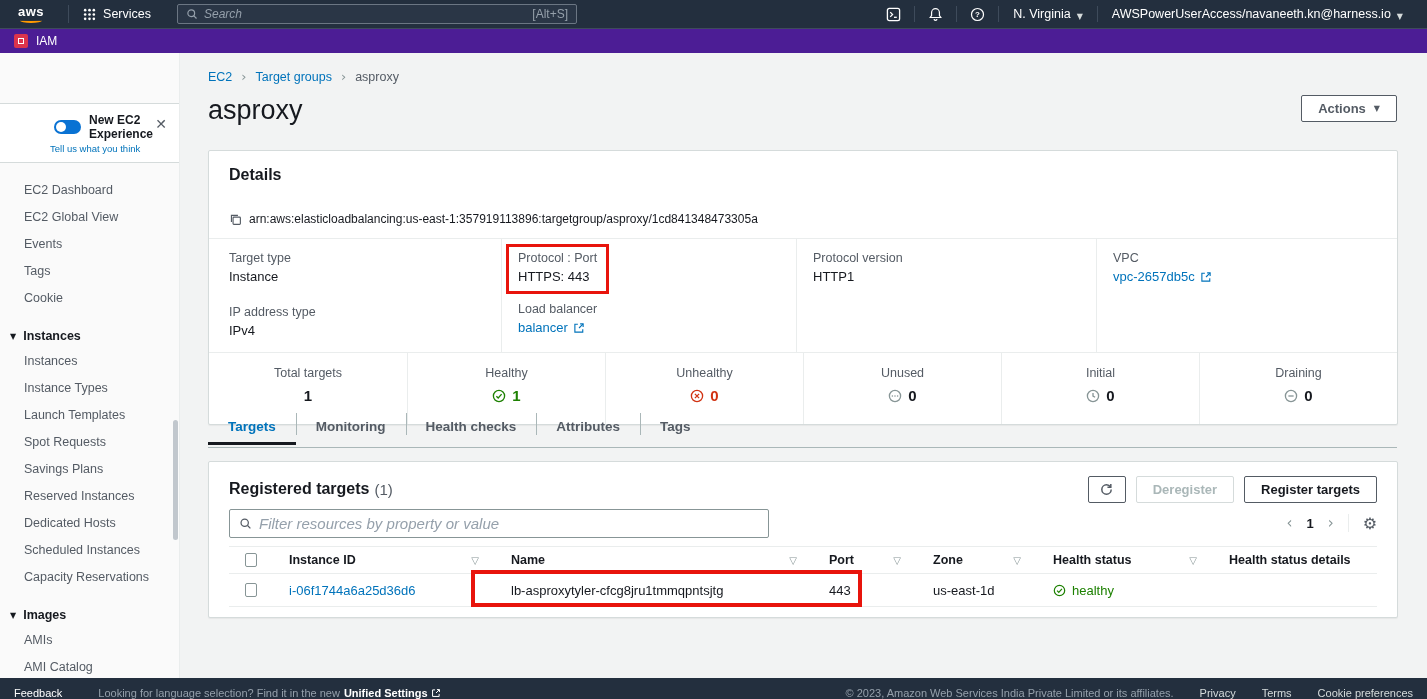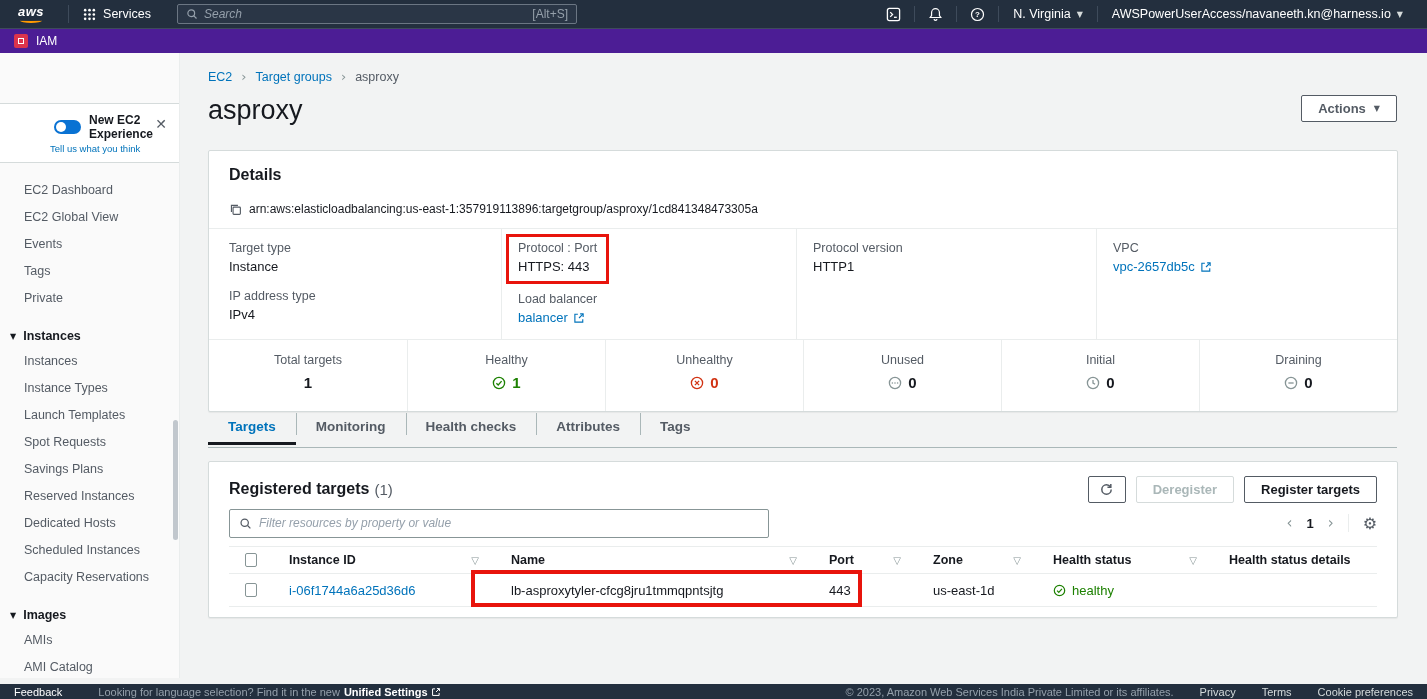--- a/index.html
+++ b/index.html
@@ -11,39 +11,39 @@
   }
   svg { display:block; }
 
   
   .topnav {
     position:absolute; top:0; left:0; right:0; height:28px;
     background:#232f3e; display:flex; align-items:center; color:#fff;
     padding:0 10px; z-index:30;
   }
   .aws-logo { display:flex; flex-direction:column; align-items:center; margin:0 14px 0 8px; cursor:pointer; }
-  .aws-logo .aws-txt { font-weight:bold; font-style:italic; font-size:13px; line-height:12px; letter-spacing:0.5px; }
+  .aws-logo .aws-txt { font-weight:bold; font-size:13px; line-height:12px; letter-spacing:0.5px; }
   .aws-logo .aws-smile { width:22px; height:5px; border-bottom:2px solid #ff9900; border-radius:0 0 50% 50%; }
   .nav-divider { width:1px; height:18px; background:#3e4b5b; margin:0 10px; }
   .services-btn { display:flex; align-items:center; gap:7px; font-size:12.5px; cursor:pointer; padding:0 4px; }
   .nav-search {
     margin-left:22px; width:400px; height:20px; background:#2a3646;
     border:1px solid #6b7683; border-radius:2px; display:flex; align-items:center;
     padding:0 8px; gap:6px;
   }
   .nav-search input {
     flex:1; background:transparent; border:none; outline:none; color:#d5dbdb;
     font-size:12px; font-style:italic; font-family:"Liberation Sans", sans-serif;
   }
   .nav-search input::placeholder { color:#95a0ab; }
   .nav-shortcut { color:#95a0ab; font-size:12px; }
   .topnav-right { margin-left:auto; display:flex; align-items:center; gap:0; }
   .topnav-icon { padding:0 13px; cursor:pointer; display:flex; align-items:center; }
   .topnav-sep { width:1px; height:16px; background:#3e4b5b; }
-  .nav-drop { display:flex; align-items:center; gap:6px; padding:0 14px; font-size:12.5px; cursor:pointer; white-space:nowrap; }
+  .nav-drop { display:flex; align-items:flex-end; gap:6px; padding:0 14px; font-size:12.5px; cursor:pointer; white-space:nowrap; }
   .caret { font-size:8px; color:#d5dbdb; font-family:"DejaVu Sans", sans-serif; }
 
   
   .subnav {
     position:absolute; top:28px; left:0; right:0; height:25px;
     background:#4c1d95; border-top:1px solid #3e4b5b;
     display:flex; align-items:center; color:#fff; padding:0 14px; z-index:29;
   }
   .iam-chip { display:flex; align-items:center; gap:8px; font-size:12px; cursor:pointer; }
   .iam-icon { width:14px; height:14px; background:#dd344c; border-radius:2px; display:flex; align-items:center; justify-content:center; }
@@ -85,29 +85,29 @@
     background:#fff; border:1px solid #545b64; border-radius:2px; font-weight:bold;
     font-size:13px; color:#545b64; padding:5px 16px; cursor:pointer; display:flex; align-items:center; gap:8px;
     font-family:"Liberation Sans", sans-serif;
   }
   .btn-dark { color:#16191f; }
   .btn-disabled { border-color:#d5dbdb; color:#aab7b8; cursor:default; }
 
   .card { background:#fff; border:1px solid #d5dbdb; border-radius:2px; box-shadow:0 1px 1px rgba(0,0,0,0.05); }
   .details-card { position:absolute; top:97px; left:28px; width:1190px; }
   .card-hd { padding:15px 20px 12px 20px; }
-  .card-hd h2 { font-size:16px; font-weight:bold; color:#16191f; margin-bottom:18px; }
+  .card-hd h2 { font-size:16px; font-weight:bold; color:#16191f; margin-bottom:28px; }
   .arn-row { display:flex; align-items:center; gap:7px; font-size:12px; color:#16191f; }
   .copy-ic { cursor:pointer; }
 
   .fields { display:grid; grid-template-columns:292px 295px 300px 1fr; border-top:1px solid #eaeded; border-bottom:1px solid #eaeded; }
   .fcol { padding:12px 16px 14px 16px; }
   .fcol + .fcol { border-left:1px solid #eaeded; }
   .fcol:first-child { padding-left:20px; }
-  .field { margin-bottom:15px; }
+  .field { margin-bottom:21px; }
   .field:last-child { margin-bottom:0; }
   .flabel { color:#545b64; font-size:12.5px; margin-bottom:4px; }
   .fvalue { color:#16191f; font-size:13px; }
   .link { color:#0073bb; cursor:pointer; display:inline-flex; align-items:center; gap:5px; }
   .redbox-field { border:3px solid #e8140c; padding:4px 9px 7px 9px; margin:-7px 0 8px -12px; display:inline-block; }
 
   .stats { display:grid; grid-template-columns:repeat(6,1fr); height:71px; }
   .stat { padding:13px 0 0 0; text-align:center; }
   .stat + .stat { border-left:1px solid #eaeded; }
   .stat-label { color:#545b64; font-size:12.5px; margin-bottom:7px; }
@@ -122,21 +122,21 @@
   .tab.active::after { content:""; position:absolute; left:0; right:0; bottom:-2px; height:3px; background:#16191f; }
 
   .tg-card { position:absolute; top:408px; left:28px; width:1190px; padding:12px 20px 10px 20px; }
   .tg-head { display:flex; align-items:center; height:30px; }
   .tg-title { font-size:16px; font-weight:bold; }
   .tg-count { font-size:15px; color:#545b64; font-weight:400; margin-left:5px; }
   .tg-actions { margin-left:auto; display:flex; gap:10px; }
   .icon-btn { width:38px; justify-content:center; padding:5px 0; }
   .tg-filterrow { margin-top:4px; display:flex; align-items:center; height:30px; }
   .filter-box { width:540px; height:29px; border:1px solid #879596; border-radius:2px; display:flex; align-items:center; padding:0 9px; gap:7px; background:#fff; }
-  .filter-box input { flex:1; border:none; outline:none; font-size:12px; font-style:italic; color:#16191f; font-family:"Liberation Sans", sans-serif; }
+  .filter-box input { flex:1; border:none; outline:none; font-size:15px; font-style:italic; color:#16191f; font-family:"Liberation Sans", sans-serif; }
   .filter-box input::placeholder { color:#95a0ab; }
   .pager { margin-left:auto; display:flex; align-items:center; gap:14px; color:#879596; }
   .pg-arrow { font-size:15px; cursor:pointer; font-family:"DejaVu Sans", sans-serif; }
   .pg-num { font-size:13px; font-weight:bold; color:#16191f; }
   .pg-sep { width:1px; height:18px; background:#eaeded; }
   .gear { font-size:16px; color:#545b64; cursor:pointer; font-family:"DejaVu Sans", sans-serif; }
 
   .table { margin-top:8px; position:relative; }
   .trow { display:grid; grid-template-columns:44px 222px 318px 104px 120px 176px 1fr; align-items:center; }
   .thead { height:28px; border-top:1px solid #eaeded; border-bottom:1px solid #eaeded; font-weight:bold; color:#16191f; font-size:12.5px; }
@@ -145,22 +145,22 @@
   .sort { color:#879596; font-size:10px; font-family:"DejaVu Sans", sans-serif; cursor:pointer; }
   .tbody-row { height:33px; border-bottom:1px solid #eaeded; font-size:13px; }
   .checkbox { width:14px; height:14px; border:1px solid #879596; border-radius:2px; background:#fff; cursor:pointer; margin:0 auto; }
   .healthy-cell { display:flex; align-items:center; gap:6px; color:#1d8102; }
 
   
   .hl-row-box { position:absolute; left:291px; top:517px; width:391px; height:37px; border:4px solid #e8140c; pointer-events:none; z-index:5; }
 
   
   .footer {
-    position:absolute; left:0; right:0; bottom:0; height:15px; background:#232f3e;
-    display:flex; align-items:center; color:#d5dbdb; font-size:11px; padding:0 14px; z-index:30;
+    position:absolute; left:0; right:0; bottom:0; height:21px; background:#232f3e;
+    display:flex; align-items:flex-end; color:#d5dbdb; font-size:11px; padding:0 14px; z-index:30;
   }
   .foot-feedback { color:#fff; margin-right:36px; cursor:pointer; }
   .foot-lang { color:#95a0ab; display:flex; align-items:center; gap:4px; }
   .foot-lang b { color:#fff; cursor:pointer; display:inline-flex; align-items:center; gap:3px; }
   .foot-right { margin-left:auto; display:flex; align-items:center; gap:26px; }
   .foot-copy { color:#95a0ab; }
   .foot-link { color:#d5dbdb; cursor:pointer; }
 </style>
 </head>
 <body>
@@ -246,21 +246,21 @@
       <div class="exp-title">New EC2 Experience</div>
     </div>
     <div class="exp-sub">Tell us what you think</div>
     <div class="exp-close">✕</div>
   </div>
   <div class="side-list">
     <div class="side-item">EC2 Dashboard</div>
     <div class="side-item">EC2 Global View</div>
     <div class="side-item">Events</div>
     <div class="side-item">Tags</div>
-    <div class="side-item">Private</div>
+    <div class="side-item">Cookie</div>
 
     <div class="side-section">
       <div class="side-head">
         <span class="tri">▼</span>
         <span>Instances</span>
       </div>
       <div class="side-item">Instances</div>
       <div class="side-item">Instance Types</div>
       <div class="side-item">Launch Templates</div>
       <div class="side-item">Spot Requests</div>

